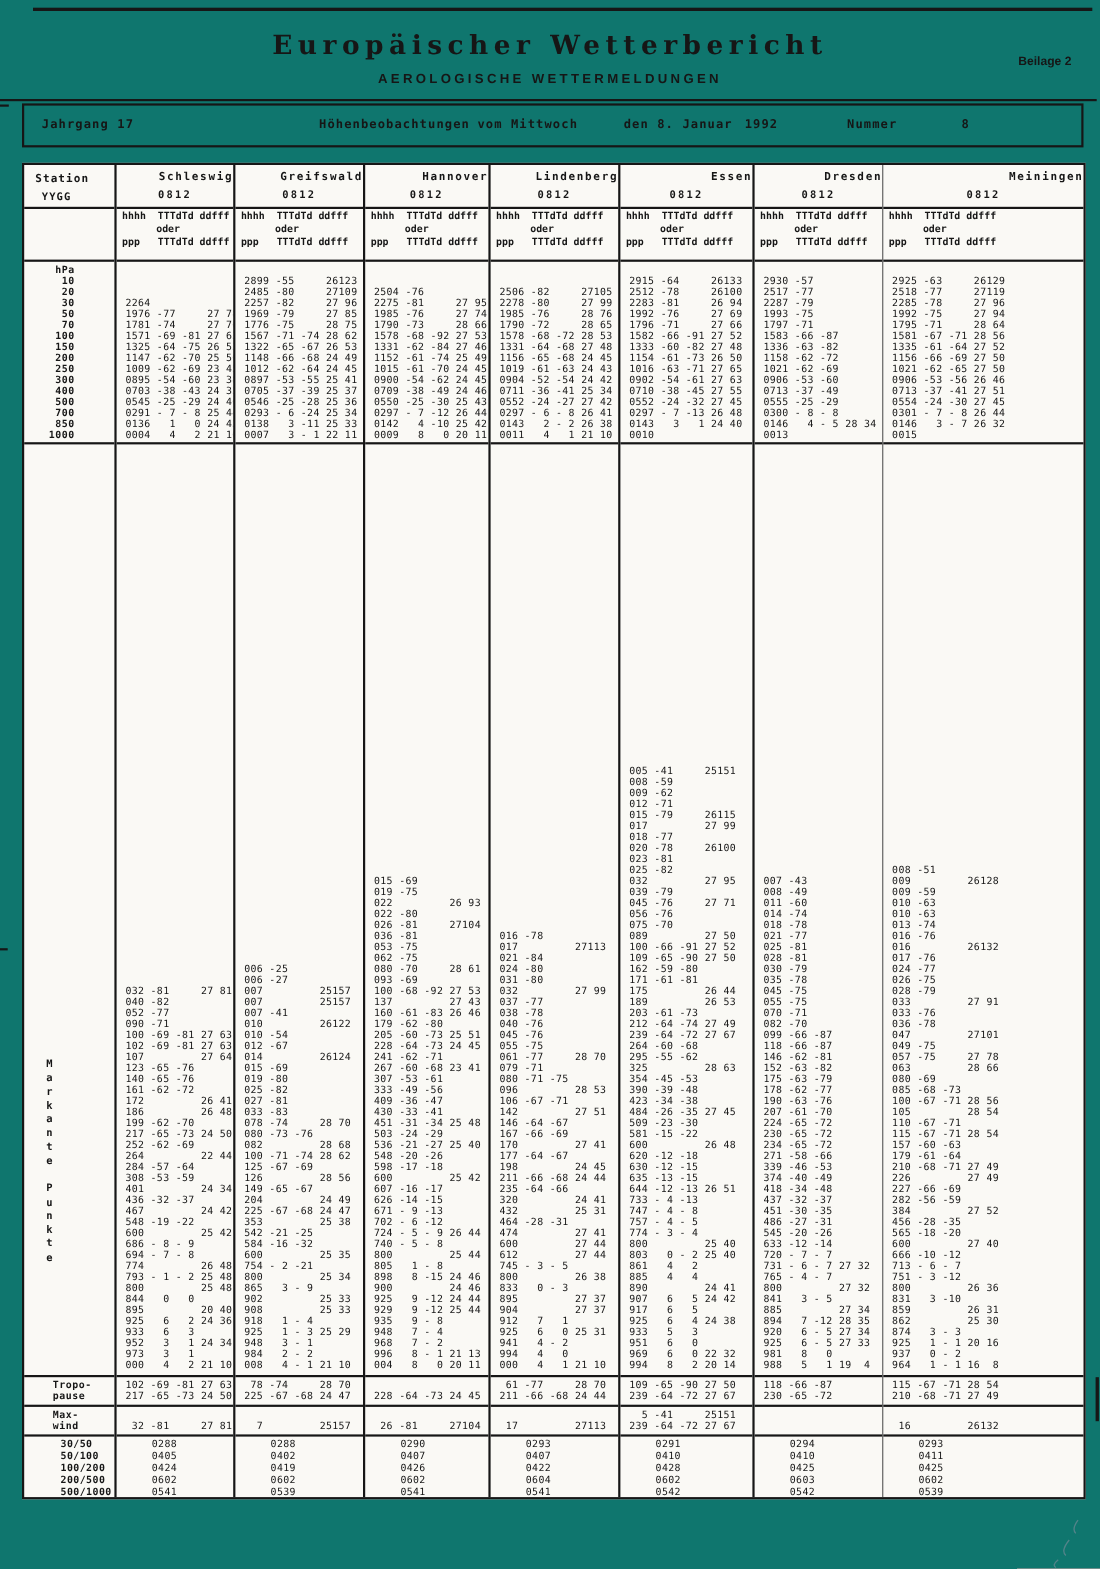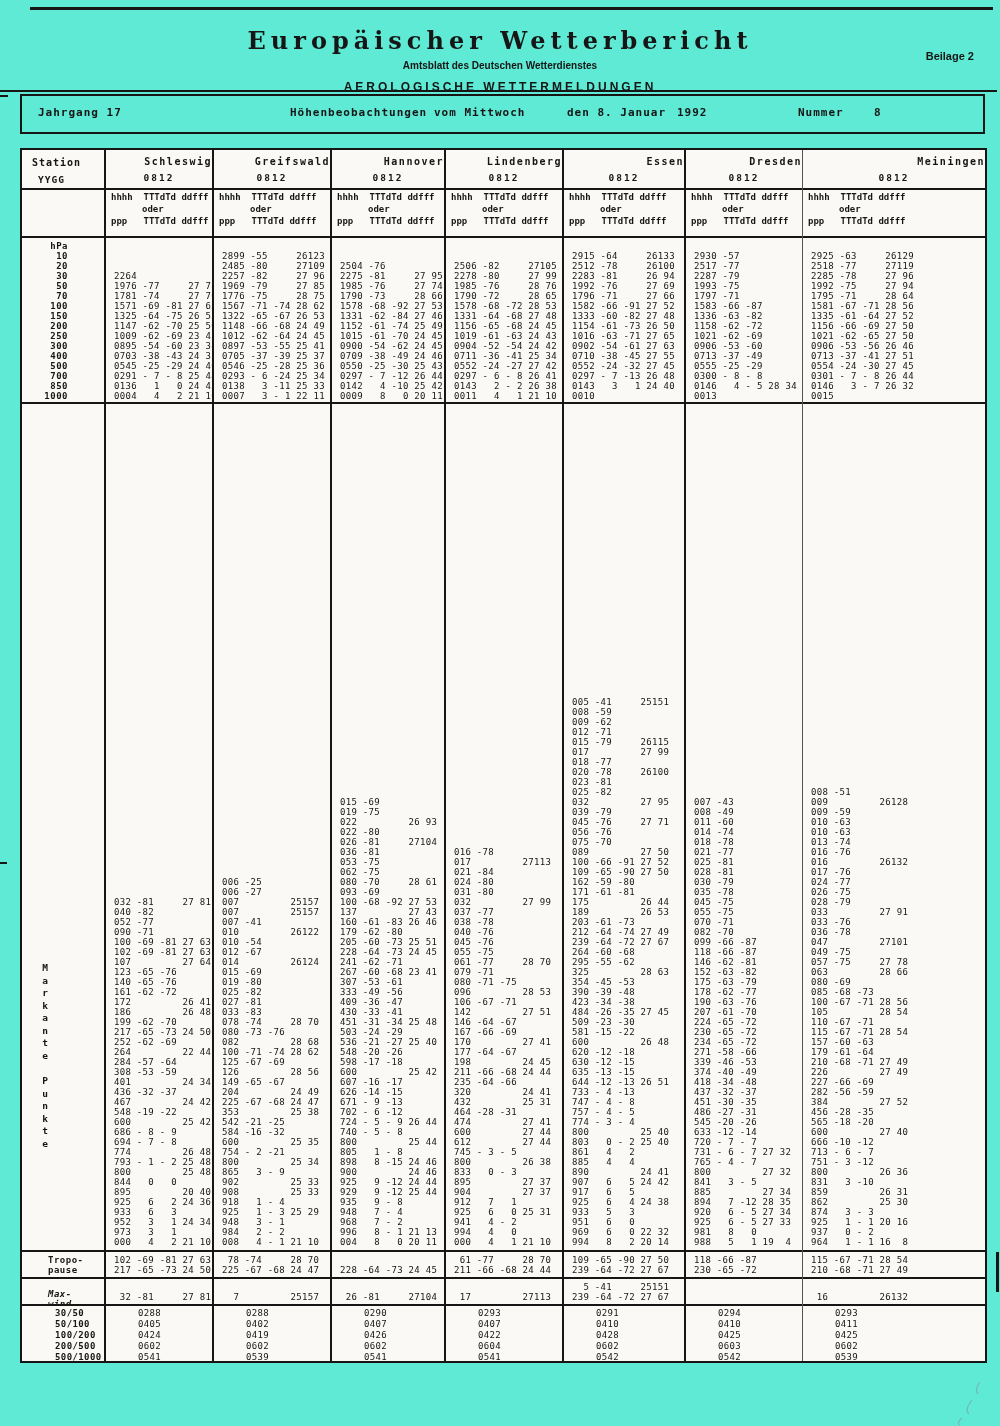--- a/index.html
+++ b/index.html
@@ -1,30 +1,30 @@
 <!DOCTYPE html>
 <html><head>
 <meta charset="utf-8">
 <style>
   html,body{margin:0;padding:0;background:#888;}
-  .page{position:relative;width:1000px;height:1426px;background:#5eead4;overflow:hidden;
+  .page{position:relative;width:1000px;height:1426px;background:#0f766e;overflow:hidden;
         font-family:"DejaVu Sans Mono",monospace;color:#161616;}
   .rule{position:absolute;background:#161616;}
   .beilage{position:absolute;top:50px;right:26px;font-family:"Liberation Sans",sans-serif;
            font-size:11px;font-weight:bold;}
   .masthead{position:absolute;top:26px;left:0;width:1000px;text-align:center;}
   .title{font-family:"DejaVu Serif",serif;font-weight:bold;font-size:24px;letter-spacing:5px;}
   .subtitle{font-family:"Liberation Sans",sans-serif;font-weight:bold;font-size:10px;margin-top:5px;}
   .sectionname{font-family:"Liberation Sans",sans-serif;font-weight:bold;font-size:12px;
                letter-spacing:3px;margin-top:9px;}
   .issue-box{position:absolute;left:20px;top:94px;width:961px;height:36px;border:2px solid #161616;
              font-size:11px;font-weight:bold;letter-spacing:1px;}
   .issue-box span{position:absolute;top:10px;white-space:pre;}
   .jahrgang{left:16px;} .obs{left:268px;} .obs-tag{left:412px;} .obs-datum{left:545px;}
-  .obs-jahr{left:655px;} .num-label{left:776px;} .num-val{left:852px;}
+  .obs-jahr{left:655px;} .num-label{left:748px;} .num-val{left:852px;}
 
   
   .table{position:absolute;left:20px;top:148px;width:963px;border:2px solid #161616;display:flex;
          background:#faf9f5;}
   .col{box-sizing:border-box;border-left:2px solid #161616;flex:0 0 auto;}
   .col:first-child{border-left:none;}
   .col.label-col{width:82px;}
   .col.w0{width:108px;} .col.w1{width:118px;} .col.w2{width:114px;} .col.w3{width:118px;}
   .col.w4{width:122px;} .col.w5{width:118px;}
   .col.w6{flex:1 1 auto;border-left-width:1px;border-left-color:#555;}
@@ -47,40 +47,39 @@
   
   .label-col .head{padding-top:7px;}
   .lbl-station{font-size:10px;font-weight:bold;letter-spacing:1px;padding-left:10px;}
   .lbl-yygg{font-size:9.5px;font-weight:bold;letter-spacing:1px;padding-left:16px;margin-top:6px;}
   .label-col .upper{padding-top:3px;}
   .label-col .upper .ln{text-align:right;padding-right:36px;font-weight:bold;letter-spacing:.5px;}
   .vert{position:absolute;top:558px;left:0;width:46px;text-align:center;}
   .vert div{height:12.5px;line-height:12.5px;font-size:9.5px;font-weight:bold;}
   .vert .gap{height:13px;}
   .label-col .tropo .ln,.label-col .maxw .ln{padding-left:26px;font-weight:bold;letter-spacing:.5px;}
-  .label-col .maxw{justify-content:center;padding-top:16px;font-style:italic;}
+  .label-col .maxw{justify-content:flex-end;padding-top:16px;}
   .label-col .layers .ln{padding-left:9px;font-weight:bold;letter-spacing:.4px;}
   .tick{position:absolute;background:#161616;}
   .pen{position:absolute;opacity:.55;}
 </style>
 </head>
 <body>
 
 <div class="page">
   <div class="rule" style="left:30px;top:7px;width:963px;height:3px;"></div>
   <div class="rule" style="left:0;top:90px;width:997px;height:2px;"></div>
   <div class="tick" style="left:0;top:95px;width:8px;height:2px;"></div>
   <div class="tick" style="left:0;top:862px;width:7px;height:2px;"></div>
   <div class="tick" style="left:996px;top:1252px;width:3px;height:40px;"></div>
 
   <div class="beilage">Beilage 2</div>
 
   <div class="masthead">
     <div class="title">Europäischer Wetterbericht</div>
-    <div class="subtitle">Amtsblatt des Deutschen Wetterdienstes</div>
     <div class="sectionname">AEROLOGISCHE WETTERMELDUNGEN</div>
   </div>
 
   <div class="issue-box">
     <span class="jahrgang">Jahrgang 17</span>
     <span class="obs">Höhenbeobachtungen</span>
     <span class="obs-tag">vom Mittwoch</span>
     <span class="obs-datum">den 8. Januar</span>
     <span class="obs-jahr">1992</span>
     <span class="num-label">Nummer</span>

